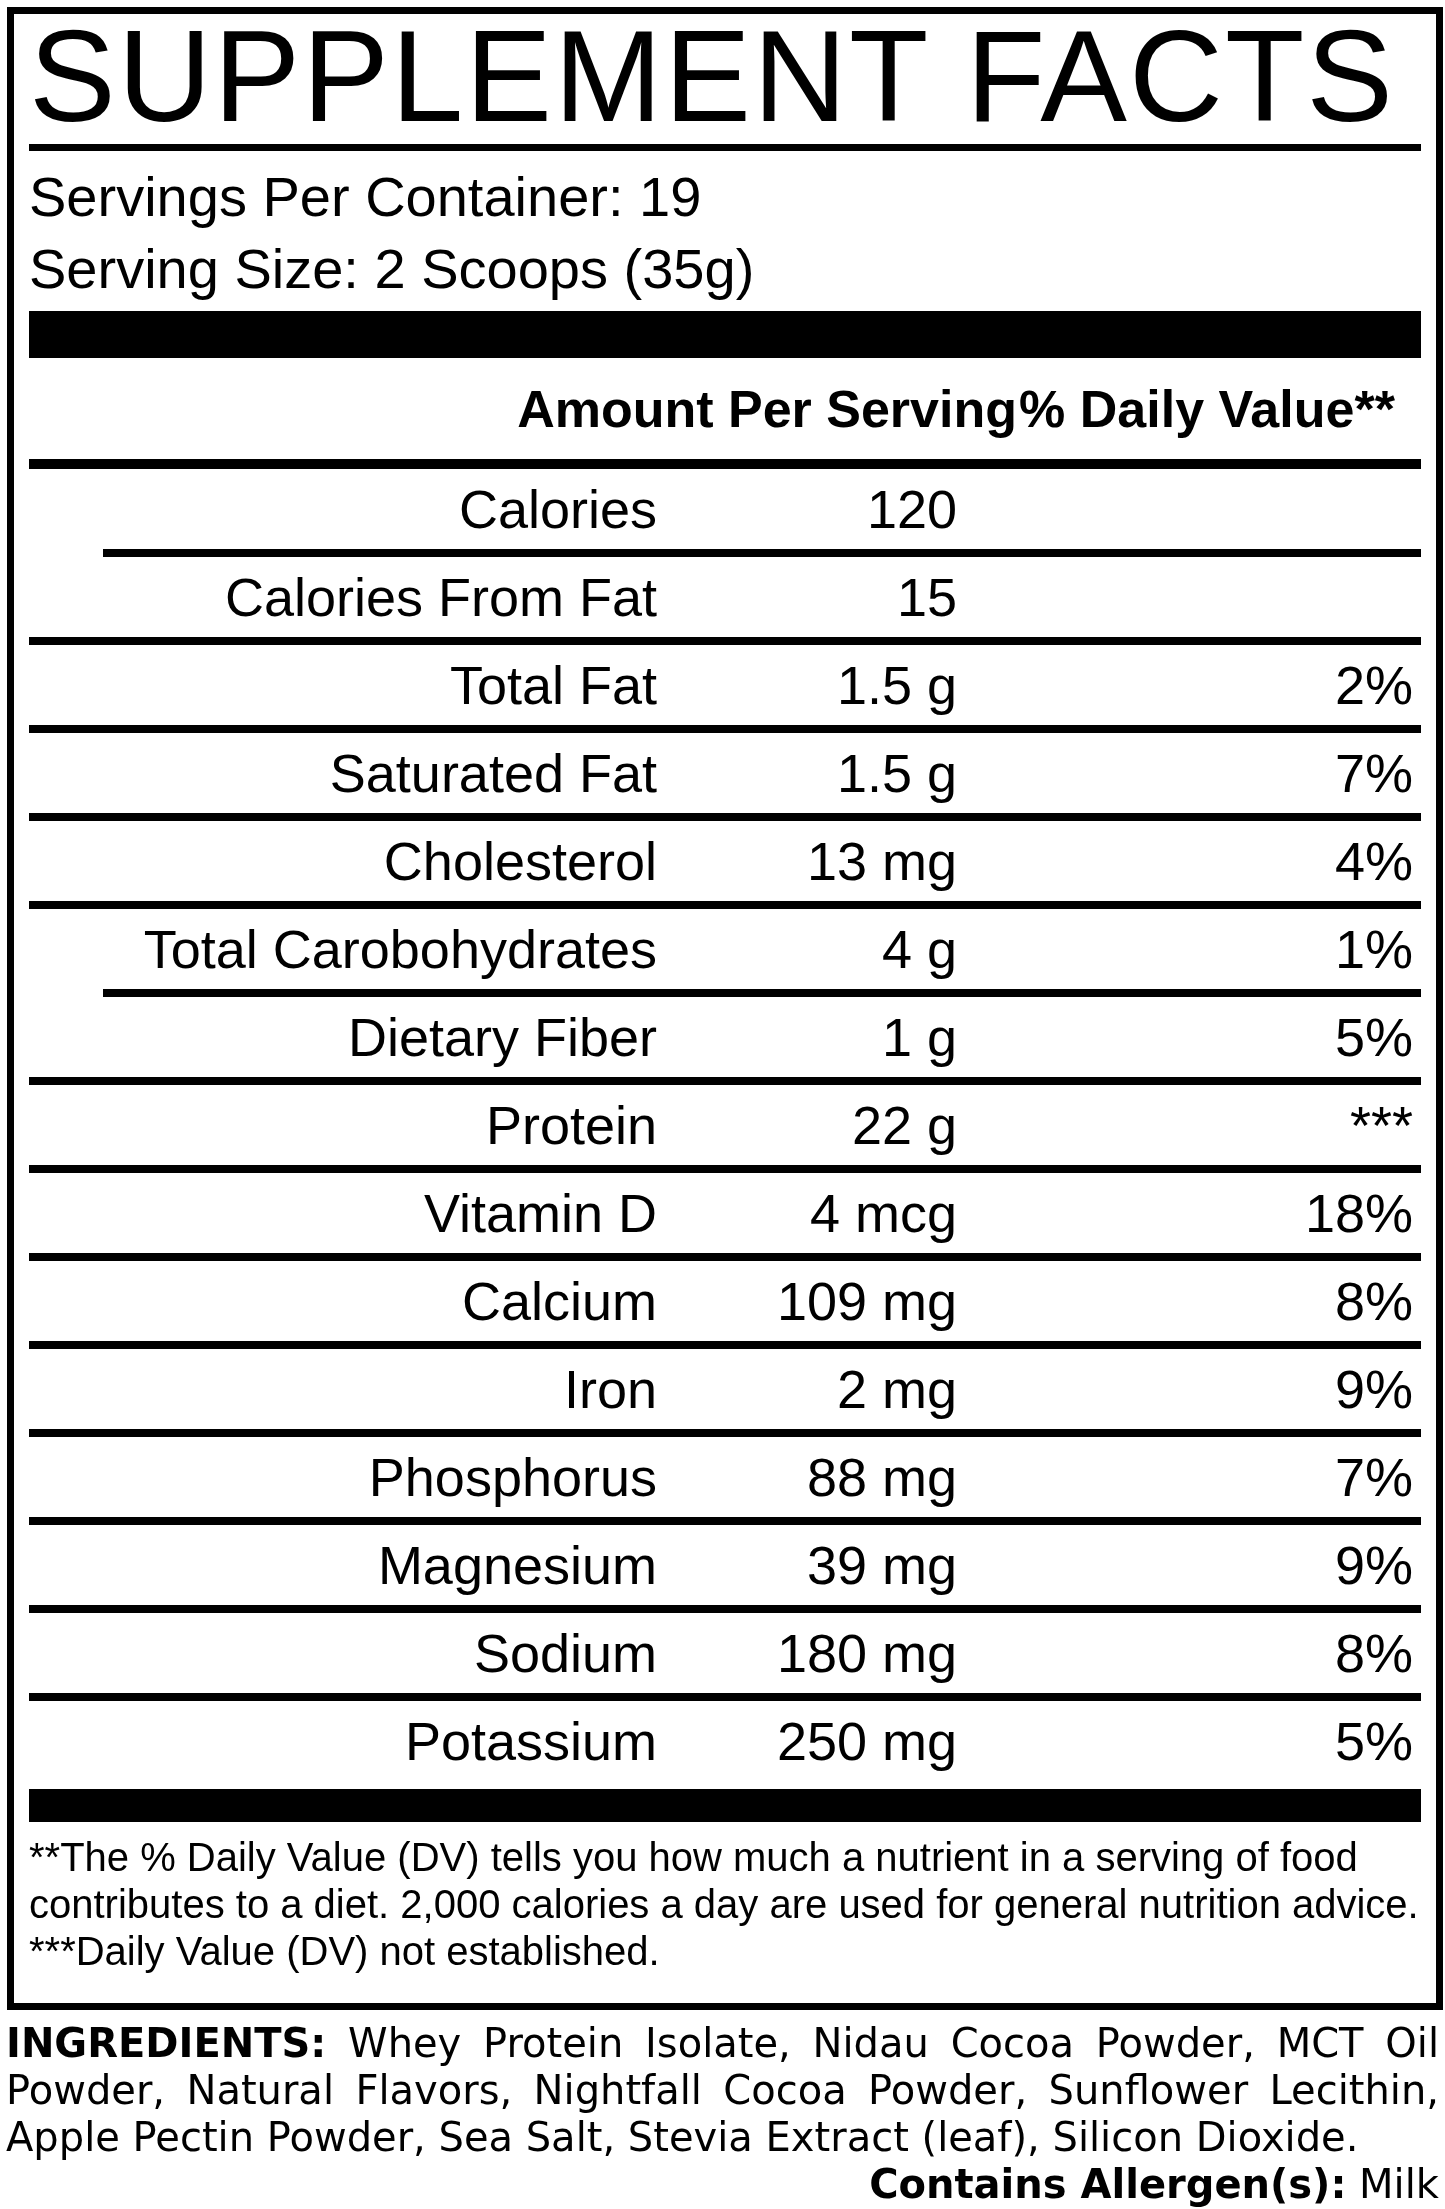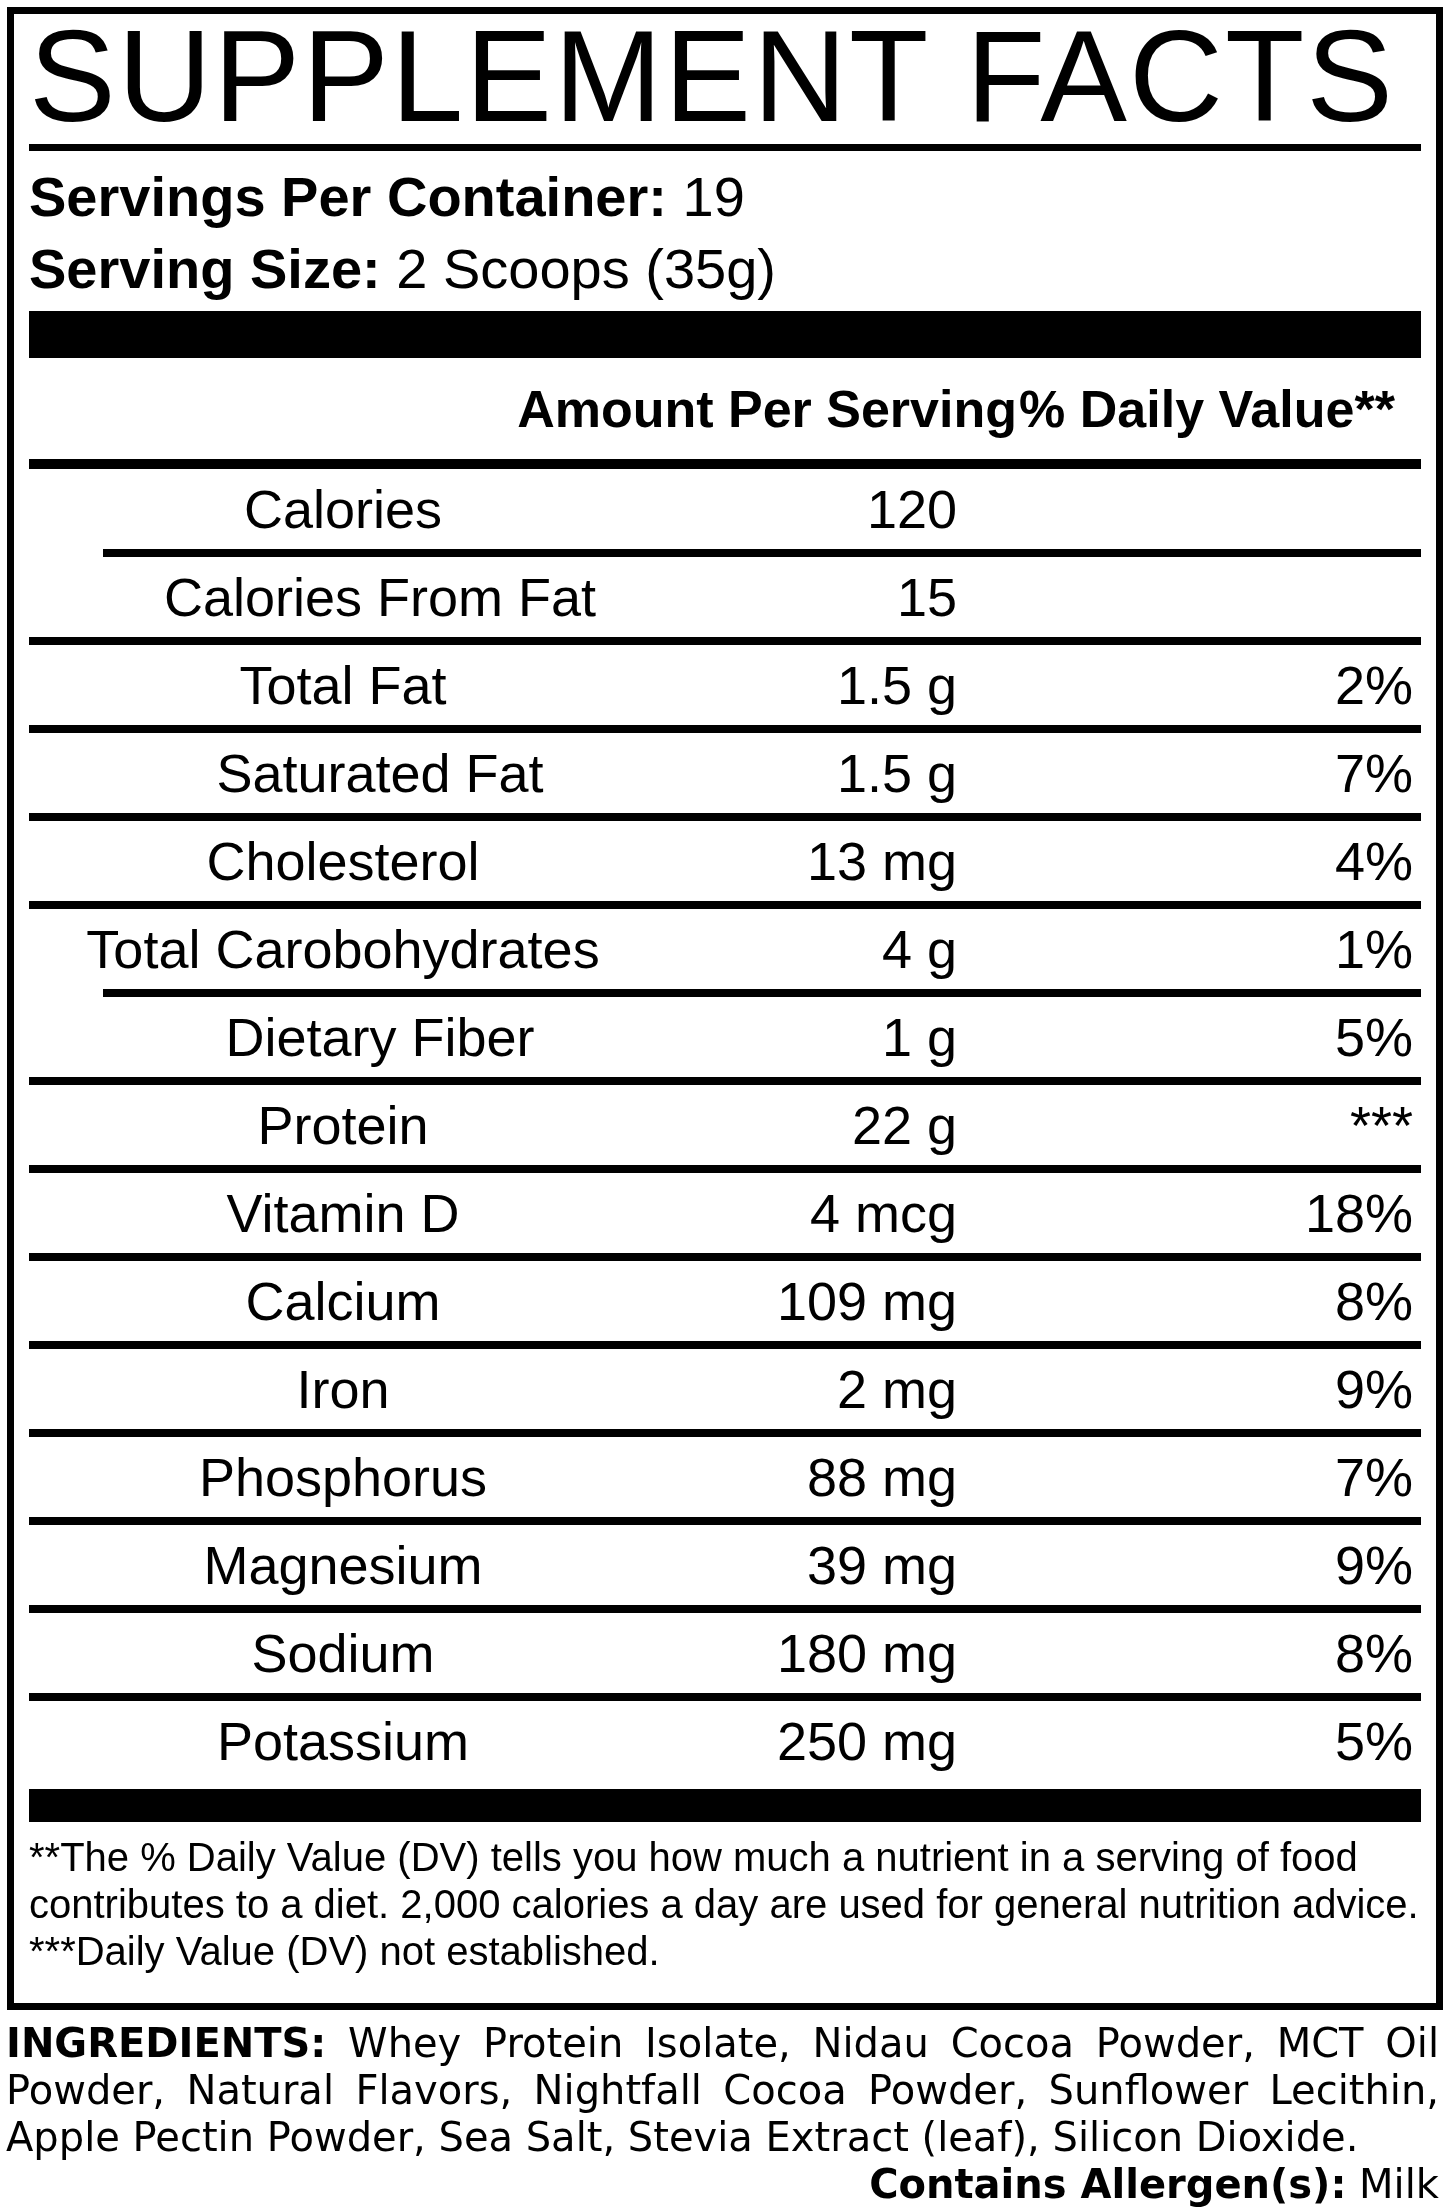--- a/index.html
+++ b/index.html
@@ -23,39 +23,39 @@
     font-size: 130px;
     font-weight: normal;
     letter-spacing: 2px;
     line-height: 120px;
     margin-top: 2px;
     white-space: nowrap;
     transform: scaleX(1.0);
   }
   .title-rule { height: 7px; background: #000; margin-top: 8px; }
   .serving-block { margin-top: 10px; font-size: 56px; line-height: 72px; }
-  .serving-line b { font-weight: bold; }
+  .serving-line b { font-weight: normal; }
   .bar1 { height: 47px; background: #000; margin-top: 6px; }
   .bar2 { height: 33px; background: #000; margin-top: 8px; }
   .header-row {
     display: flex; align-items: center;
     height: 101px;
     font-weight: bold; font-size: 52px;
   }
   .col-amount { flex: 1; text-align: right; }
   .col-dv { width: 404px; padding-right: 24px; text-align: center; }
   .sep-header { height: 10px; background: #000; }
   .sep { height: 8px; background: #000; }
   .sep.inset { margin-left: 74px; }
   .nrow {
     display: flex; align-items: center;
     padding: 9px 0;
     font-size: 54px; line-height: 62px;
   }
-  .nlabel { flex: 1; text-align: center; }
+  .nlabel { flex: 1; text-align: right; }
   .nlabel.indent { padding-left: 74px; }
   .namount { width: 300px; text-align: right; }
   .ndv { width: 464px; padding-right: 8px; text-align: right; }
   .footnotes { padding-top: 12px; font-size: 40px; line-height: 47px; }
   .footnotes p { margin: 0; }
   .ingredients-block {
     padding: 10px 6px 4px 6px;
     font-family: "DejaVu Sans", sans-serif;
     font-size: 40px; line-height: 47px;
   }

